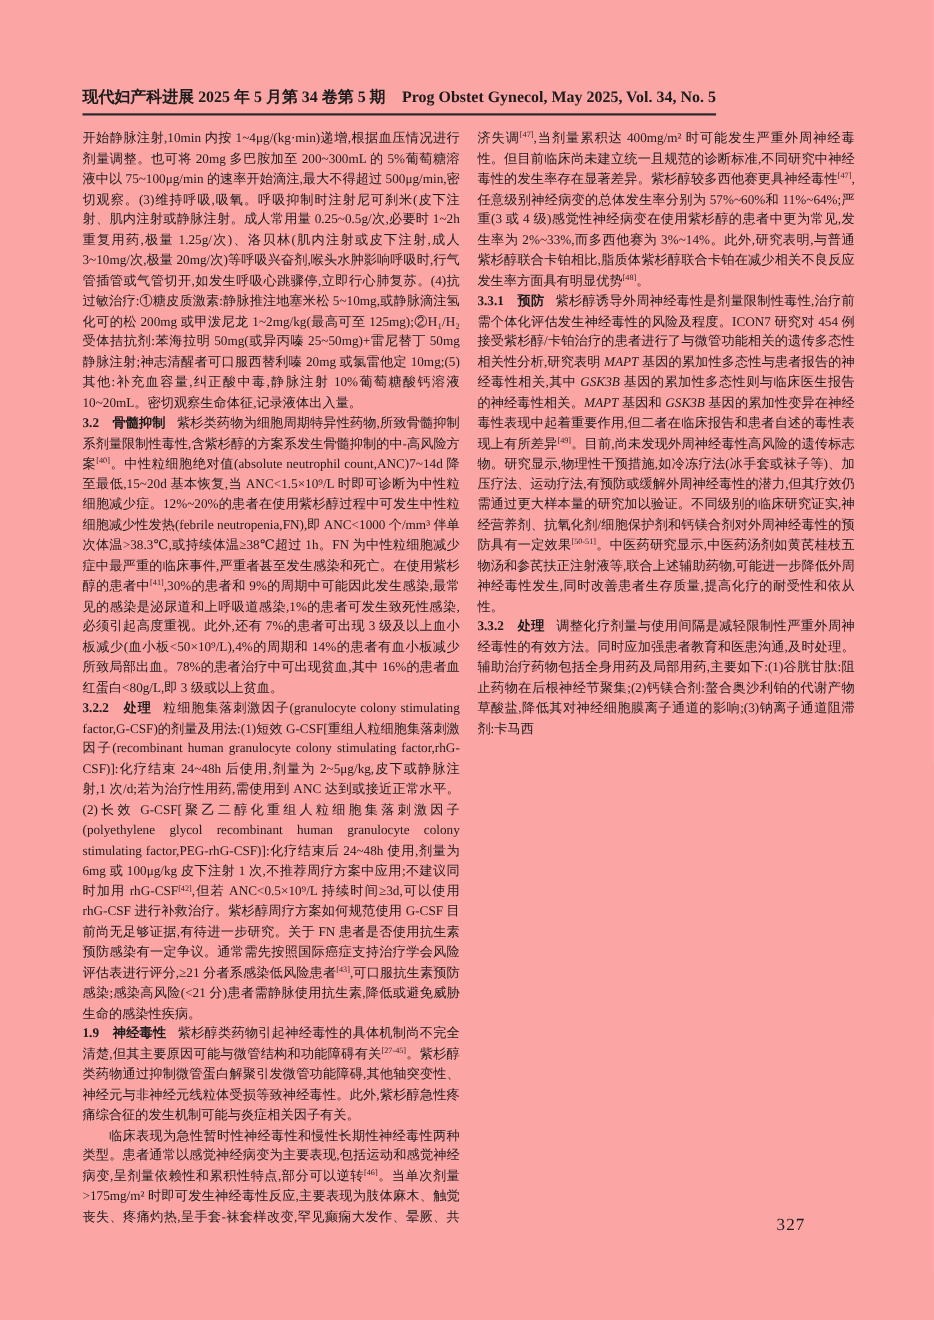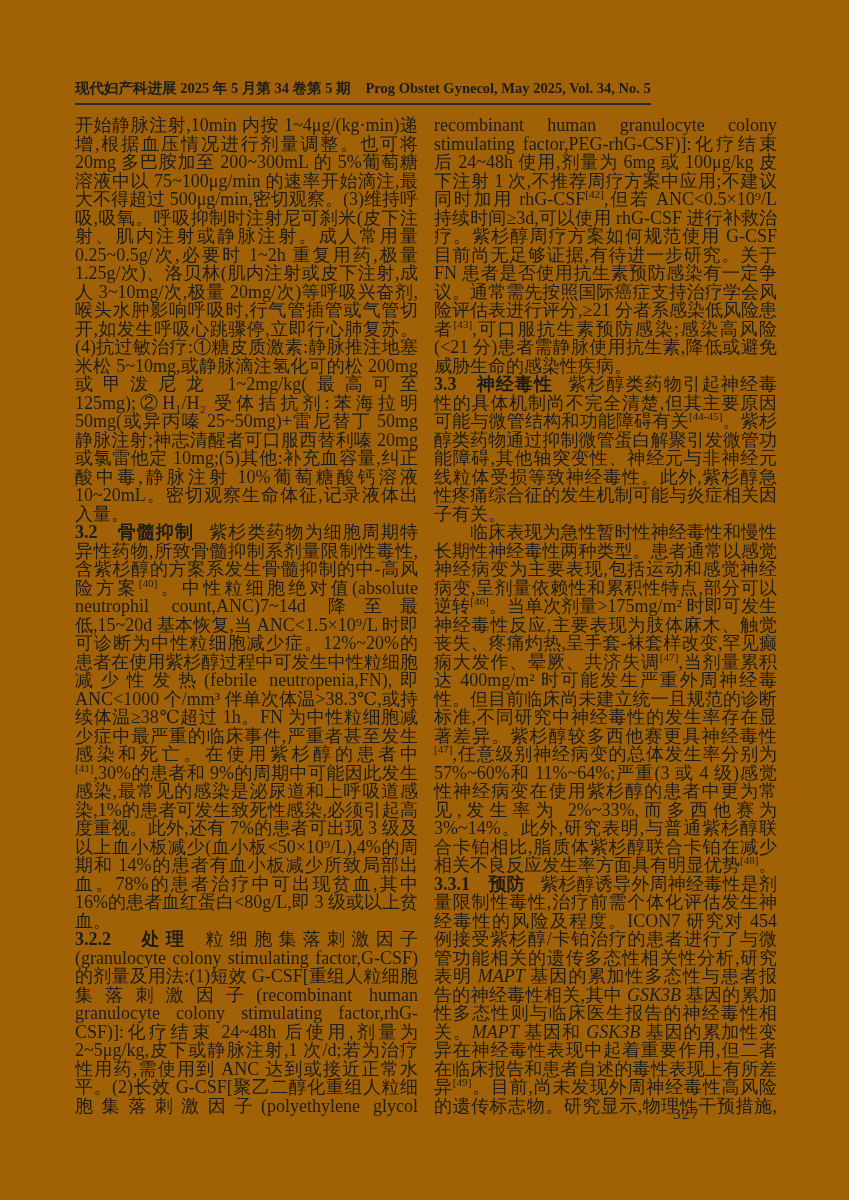--- a/index.html
+++ b/index.html
@@ -3,44 +3,44 @@
 <meta charset="utf-8">
 <style>
   * { margin:0; padding:0; box-sizing:border-box; }
   html,body { width:849px; height:1200px; }
   body {
     background:#ffffff;
     font-family:"Liberation Serif","DejaVu Serif",serif;
     color:#1c1c1c;
     position:relative;
   }
-  .page { position:absolute; inset:0; background:#a16207; overflow:hidden; }
+  .page { position:absolute; inset:0; background:#fca5a5; overflow:hidden; }
 
   .header {
     position:absolute; left:75px; top:79px;
     font-size:14.5px; font-weight:700; white-space:nowrap;
     border-bottom:2px solid #2a2a2a; padding-bottom:5px;
   }
   .header .hdr-en { margin-left:15px; }
 
   .body-cols {
     position:absolute; left:75px; top:116px; width:702px; height:1008px;
     column-count:2; column-gap:16px; column-fill:auto;
-    font-size:18px; line-height:18.5px; text-align:justify;
+    font-size:12px; line-height:18.5px; text-align:justify;
     overflow:hidden;
     text-justify:inter-ideograph;
   }
   p.par { margin:0; }
   p.par.indent { text-indent:2em; }
   .par-head { font-weight:700; margin-right:0.85em; }
   .par-text i { }
   sup { font-size:0.62em; line-height:0; vertical-align:0.6em; }
 
   .page-number {
-    position:absolute; left:673px; top:1105px;
+    position:absolute; left:706px; top:1105px;
     font-size:15.5px; letter-spacing:1px;
   }
 </style>
 </head>
 <body>
 
 <div class="page">
 
   <div class="header">
     <span class="hdr-cn">现代妇产科进展 2025 年 5 月第 34 卷第 5 期</span><span class="hdr-en">Prog Obstet Gynecol, May 2025, Vol. 34, No. 5</span>
@@ -49,21 +49,21 @@
   <div class="body-cols">
 
       <p class="par"><span class="par-text">开始静脉注射,10min 内按 1~4μg/(kg·min)递增,根据血压情况进行剂量调整。也可将 20mg 多巴胺加至 200~300mL 的 5%葡萄糖溶液中以 75~100μg/min 的速率开始滴注,最大不得超过 500μg/min,密切观察。(3)维持呼吸,吸氧。呼吸抑制时注射尼可刹米(皮下注射、肌内注射或静脉注射。成人常用量 0.25~0.5g/次,必要时 1~2h 重复用药,极量 1.25g/次)、洛贝林(肌内注射或皮下注射,成人 3~10mg/次,极量 20mg/次)等呼吸兴奋剂,喉头水肿影响呼吸时,行气管插管或气管切开,如发生呼吸心跳骤停,立即行心肺复苏。(4)抗过敏治疗:①糖皮质激素:静脉推注地塞米松 5~10mg,或静脉滴注氢化可的松 200mg 或甲泼尼龙 1~2mg/kg(最高可至 125mg);②H₁/H₂ 受体拮抗剂:苯海拉明 50mg(或异丙嗪 25~50mg)+雷尼替丁 50mg 静脉注射;神志清醒者可口服西替利嗪 20mg 或氯雷他定 10mg;(5)其他:补充血容量,纠正酸中毒,静脉注射 10%葡萄糖酸钙溶液 10~20mL。密切观察生命体征,记录液体出入量。</span></p>
 
 
       <p class="par"><span class="par-head">3.2　骨髓抑制</span><span class="par-text">紫杉类药物为细胞周期特异性药物,所致骨髓抑制系剂量限制性毒性,含紫杉醇的方案系发生骨髓抑制的中-高风险方案<sup>[40]</sup>。中性粒细胞绝对值(absolute neutrophil count,ANC)7~14d 降至最低,15~20d 基本恢复,当 ANC&lt;1.5×10⁹/L 时即可诊断为中性粒细胞减少症。12%~20%的患者在使用紫杉醇过程中可发生中性粒细胞减少性发热(febrile neutropenia,FN),即 ANC&lt;1000 个/mm³ 伴单次体温&gt;38.3℃,或持续体温≥38℃超过 1h。FN 为中性粒细胞减少症中最严重的临床事件,严重者甚至发生感染和死亡。在使用紫杉醇的患者中<sup>[41]</sup>,30%的患者和 9%的周期中可能因此发生感染,最常见的感染是泌尿道和上呼吸道感染,1%的患者可发生致死性感染,必须引起高度重视。此外,还有 7%的患者可出现 3 级及以上血小板减少(血小板&lt;50×10⁹/L),4%的周期和 14%的患者有血小板减少所致局部出血。78%的患者治疗中可出现贫血,其中 16%的患者血红蛋白&lt;80g/L,即 3 级或以上贫血。</span></p>
 
 
       <p class="par"><span class="par-head">3.2.2　处理</span><span class="par-text">粒细胞集落刺激因子(granulocyte colony stimulating factor,G-CSF)的剂量及用法:(1)短效 G-CSF[重组人粒细胞集落刺激因子(recombinant human granulocyte colony stimulating factor,rhG-CSF)]:化疗结束 24~48h 后使用,剂量为 2~5μg/kg,皮下或静脉注射,1 次/d;若为治疗性用药,需使用到 ANC 达到或接近正常水平。(2)长效 G-CSF[聚乙二醇化重组人粒细胞集落刺激因子(polyethylene glycol recombinant human granulocyte colony stimulating factor,PEG-rhG-CSF)]:化疗结束后 24~48h 使用,剂量为 6mg 或 100μg/kg 皮下注射 1 次,不推荐周疗方案中应用;不建议同时加用 rhG-CSF<sup>[42]</sup>,但若 ANC&lt;0.5×10⁹/L 持续时间≥3d,可以使用 rhG-CSF 进行补救治疗。紫杉醇周疗方案如何规范使用 G-CSF 目前尚无足够证据,有待进一步研究。关于 FN 患者是否使用抗生素预防感染有一定争议。通常需先按照国际癌症支持治疗学会风险评估表进行评分,≥21 分者系感染低风险患者<sup>[43]</sup>,可口服抗生素预防感染;感染高风险(&lt;21 分)患者需静脉使用抗生素,降低或避免威胁生命的感染性疾病。</span></p>
 
-      <p class="par"><span class="par-head">3.3　神经毒性</span><span class="par-text">紫杉醇类药物引起神经毒性的具体机制尚不完全清楚,但其主要原因可能与微管结构和功能障碍有关<sup>[44-45]</sup>。紫杉醇类药物通过抑制微管蛋白解聚引发微管功能障碍,其他轴突变性、神经元与非神经元线粒体受损等致神经毒性。此外,紫杉醇急性疼痛综合征的发生机制可能与炎症相关因子有关。</span></p>
+      <p class="par"><span class="par-head">1.9　神经毒性</span><span class="par-text">紫杉醇类药物引起神经毒性的具体机制尚不完全清楚,但其主要原因可能与微管结构和功能障碍有关<sup>[27-45]</sup>。紫杉醇类药物通过抑制微管蛋白解聚引发微管功能障碍,其他轴突变性、神经元与非神经元线粒体受损等致神经毒性。此外,紫杉醇急性疼痛综合征的发生机制可能与炎症相关因子有关。</span></p>
 
       <p class="par indent"><span class="par-text">临床表现为急性暂时性神经毒性和慢性长期性神经毒性两种类型。患者通常以感觉神经病变为主要表现,包括运动和感觉神经病变,呈剂量依赖性和累积性特点,部分可以逆转<sup>[46]</sup>。当单次剂量&gt;175mg/m² 时即可发生神经毒性反应,主要表现为肢体麻木、触觉丧失、疼痛灼热,呈手套-袜套样改变,罕见癫痫大发作、晕厥、共济失调<sup>[47]</sup>,当剂量累积达 400mg/m² 时可能发生严重外周神经毒性。但目前临床尚未建立统一且规范的诊断标准,不同研究中神经毒性的发生率存在显著差异。紫杉醇较多西他赛更具神经毒性<sup>[47]</sup>,任意级别神经病变的总体发生率分别为 57%~60%和 11%~64%;严重(3 或 4 级)感觉性神经病变在使用紫杉醇的患者中更为常见,发生率为 2%~33%,而多西他赛为 3%~14%。此外,研究表明,与普通紫杉醇联合卡铂相比,脂质体紫杉醇联合卡铂在减少相关不良反应发生率方面具有明显优势<sup>[48]</sup>。</span></p>
 
 
       <p class="par"><span class="par-head">3.3.1　预防</span><span class="par-text">紫杉醇诱导外周神经毒性是剂量限制性毒性,治疗前需个体化评估发生神经毒性的风险及程度。ICON7 研究对 454 例接受紫杉醇/卡铂治疗的患者进行了与微管功能相关的遗传多态性相关性分析,研究表明 <i>MAPT</i> 基因的累加性多态性与患者报告的神经毒性相关,其中 <i>GSK3B</i> 基因的累加性多态性则与临床医生报告的神经毒性相关。<i>MAPT</i> 基因和 <i>GSK3B</i> 基因的累加性变异在神经毒性表现中起着重要作用,但二者在临床报告和患者自述的毒性表现上有所差异<sup>[49]</sup>。目前,尚未发现外周神经毒性高风险的遗传标志物。研究显示,物理性干预措施,如冷冻疗法(冰手套或袜子等)、加压疗法、运动疗法,有预防或缓解外周神经毒性的潜力,但其疗效仍需通过更大样本量的研究加以验证。不同级别的临床研究证实,神经营养剂、抗氧化剂/细胞保护剂和钙镁合剂对外周神经毒性的预防具有一定效果<sup>[50-51]</sup>。中医药研究显示,中医药汤剂如黄芪桂枝五物汤和参芪扶正注射液等,联合上述辅助药物,可能进一步降低外周神经毒性发生,同时改善患者生存质量,提高化疗的耐受性和依从性。</span></p>
 
       <p class="par"><span class="par-head">3.3.2　处理</span><span class="par-text">调整化疗剂量与使用间隔是减轻限制性严重外周神经毒性的有效方法。同时应加强患者教育和医患沟通,及时处理。辅助治疗药物包括全身用药及局部用药,主要如下:(1)谷胱甘肽:阻止药物在后根神经节聚集;(2)钙镁合剂:螯合奥沙利铂的代谢产物草酸盐,降低其对神经细胞膜离子通道的影响;(3)钠离子通道阻滞剂:卡马西</span></p>
     </div>
 
   <div class="page-number">327</div>

